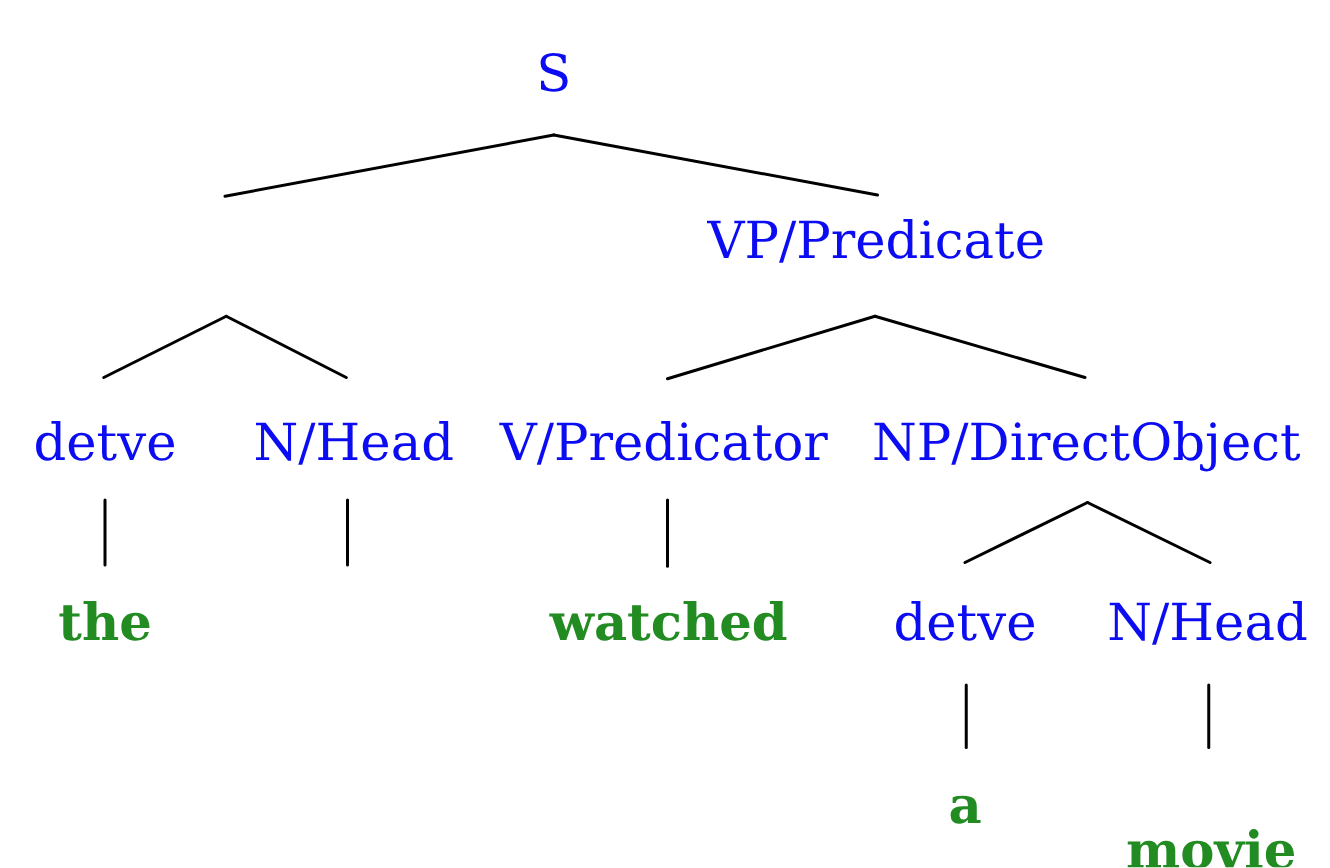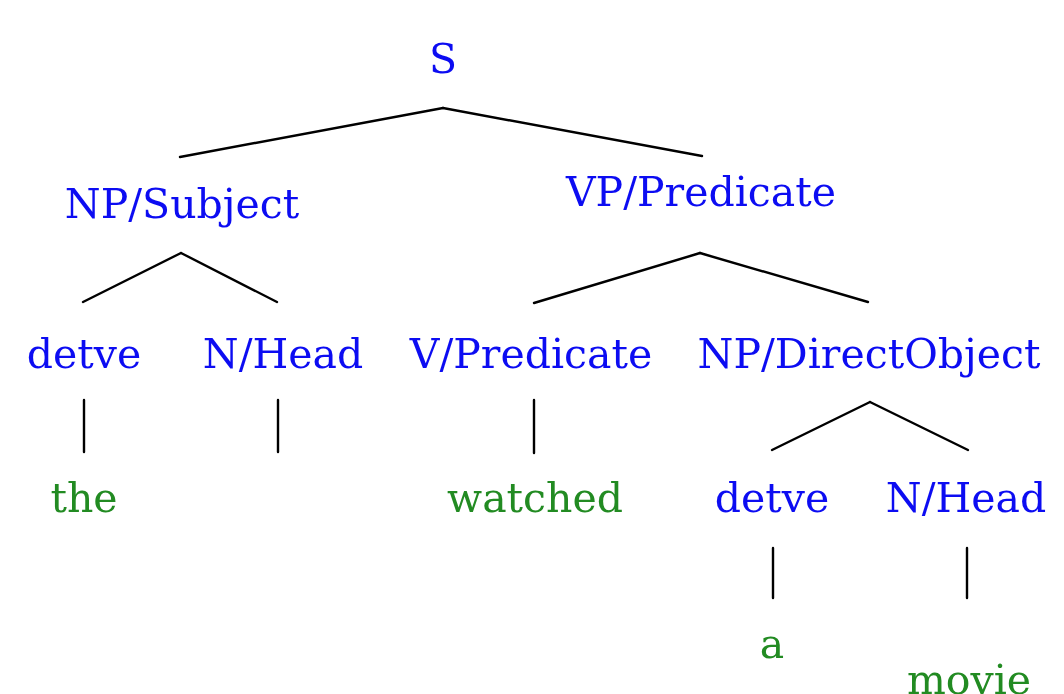--- a/index.html
+++ b/index.html
@@ -29,21 +29,21 @@
     fill: none;
   }
   .node {
     position: absolute;
     transform: translateX(-50%);
     font-size: 41px;
     line-height: 1;
     white-space: nowrap;
   }
   .nonterminal { color: var(--nonterminal, #0c0cf2); }
-  .terminal    { color: var(--terminal, #228b22); }
+  .terminal    { color: var(--terminal, #228b22); font-weight: bold; }
 </style>
 </head>
 <body>
 
 <div class="canvas">
 
   <svg class="edges" viewBox="0 0 1064 694" xmlns="http://www.w3.org/2000/svg">
     <line class="edge" x1="443" y1="108" x2="180" y2="157"></line>
     <line class="edge" x1="443" y1="108" x2="702" y2="156"></line>
     <line class="edge" x1="181" y1="253" x2="83" y2="302"></line>
@@ -54,26 +54,25 @@
     <line class="edge" x1="870" y1="402" x2="968" y2="450"></line>
     <line class="edge" x1="84" y1="400" x2="84" y2="452"></line>
     <line class="edge" x1="278" y1="400" x2="278" y2="452"></line>
     <line class="edge" x1="534" y1="400" x2="534" y2="453"></line>
     <line class="edge" x1="773" y1="548" x2="773" y2="598"></line>
     <line class="edge" x1="967" y1="548" x2="967" y2="598"></line>
   </svg>
 
   <div class="node nonterminal" style="left:443px; top:39px">S</div>
 
-  <div class="node nonterminal" style="left:182px; top:184px">NP/Subject</div>
   <div class="node nonterminal" style="left:701px; top:172px">VP/Predicate</div>
 
   <div class="node nonterminal" style="left:84px;  top:334px">detve</div>
   <div class="node nonterminal" style="left:283px; top:334px">N/Head</div>
-  <div class="node nonterminal" style="left:531px; top:334px">V/Predicate</div>
+  <div class="node nonterminal" style="left:531px; top:334px">V/Predicator</div>
   <div class="node nonterminal" style="left:869px; top:334px">NP/DirectObject</div>
 
   <div class="node terminal" style="left:84px;  top:478px">the</div>
   <div class="node terminal" style="left:535px; top:478px">watched</div>
   <div class="node nonterminal" style="left:772px; top:478px">detve</div>
   <div class="node nonterminal" style="left:966px; top:478px">N/Head</div>
 
   <div class="node terminal" style="left:772px; top:624px">a</div>
   <div class="node terminal" style="left:969px; top:660px">movie</div>
 

